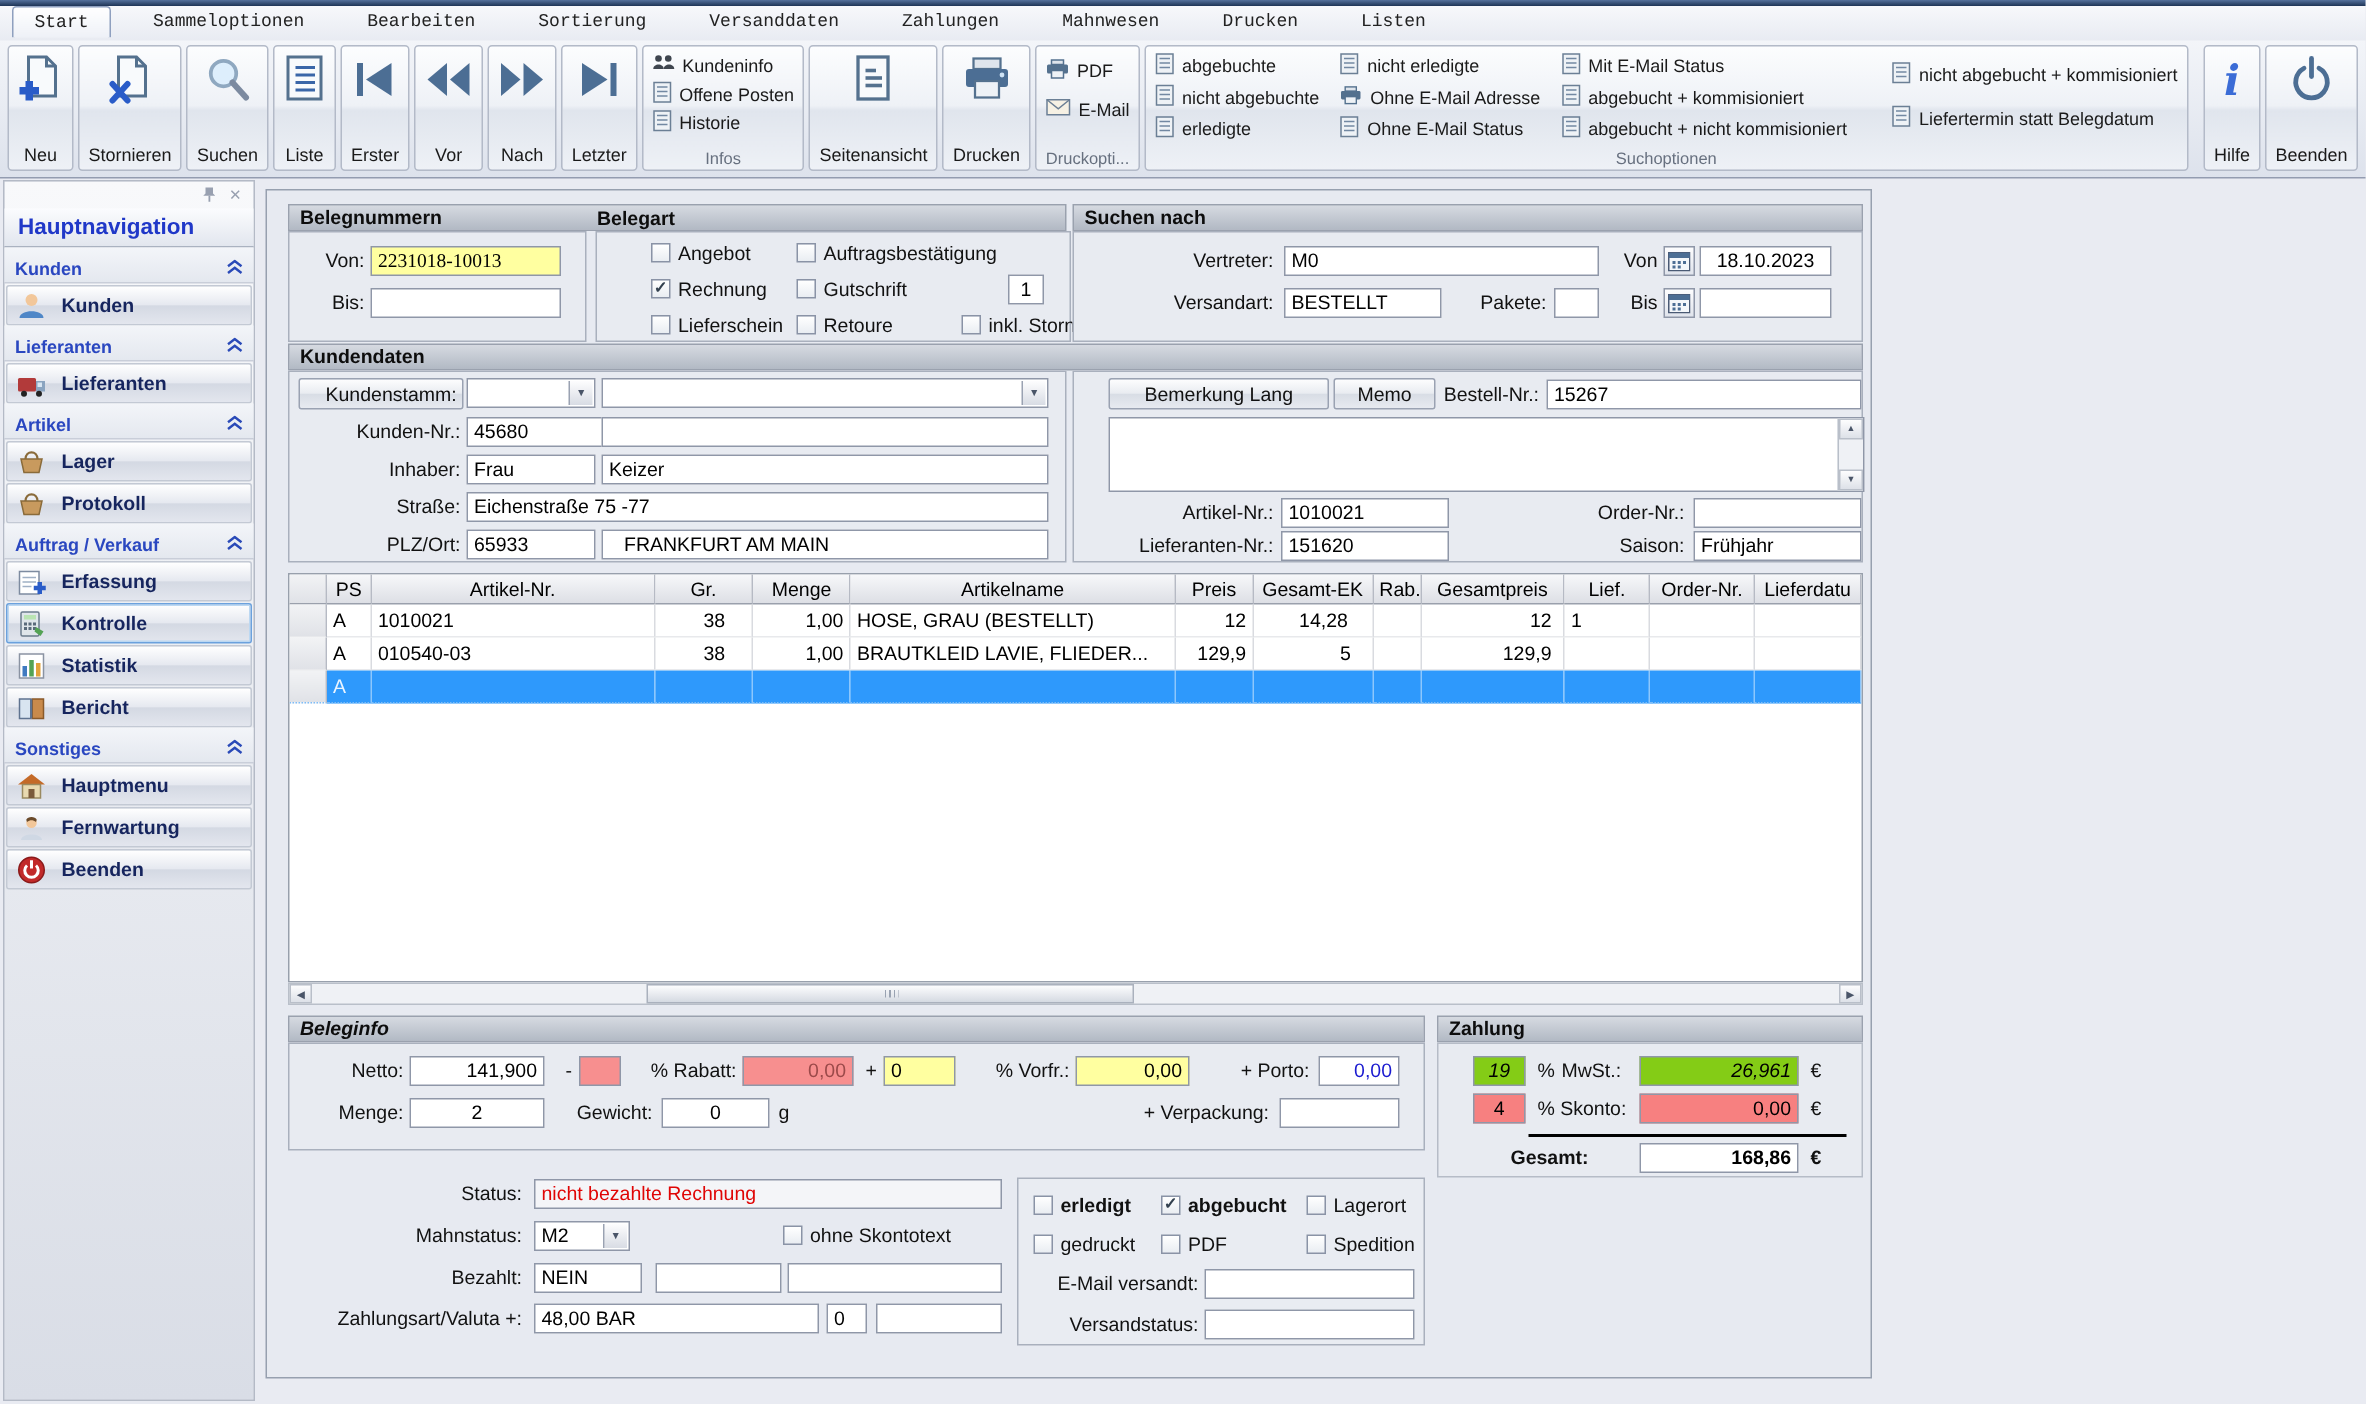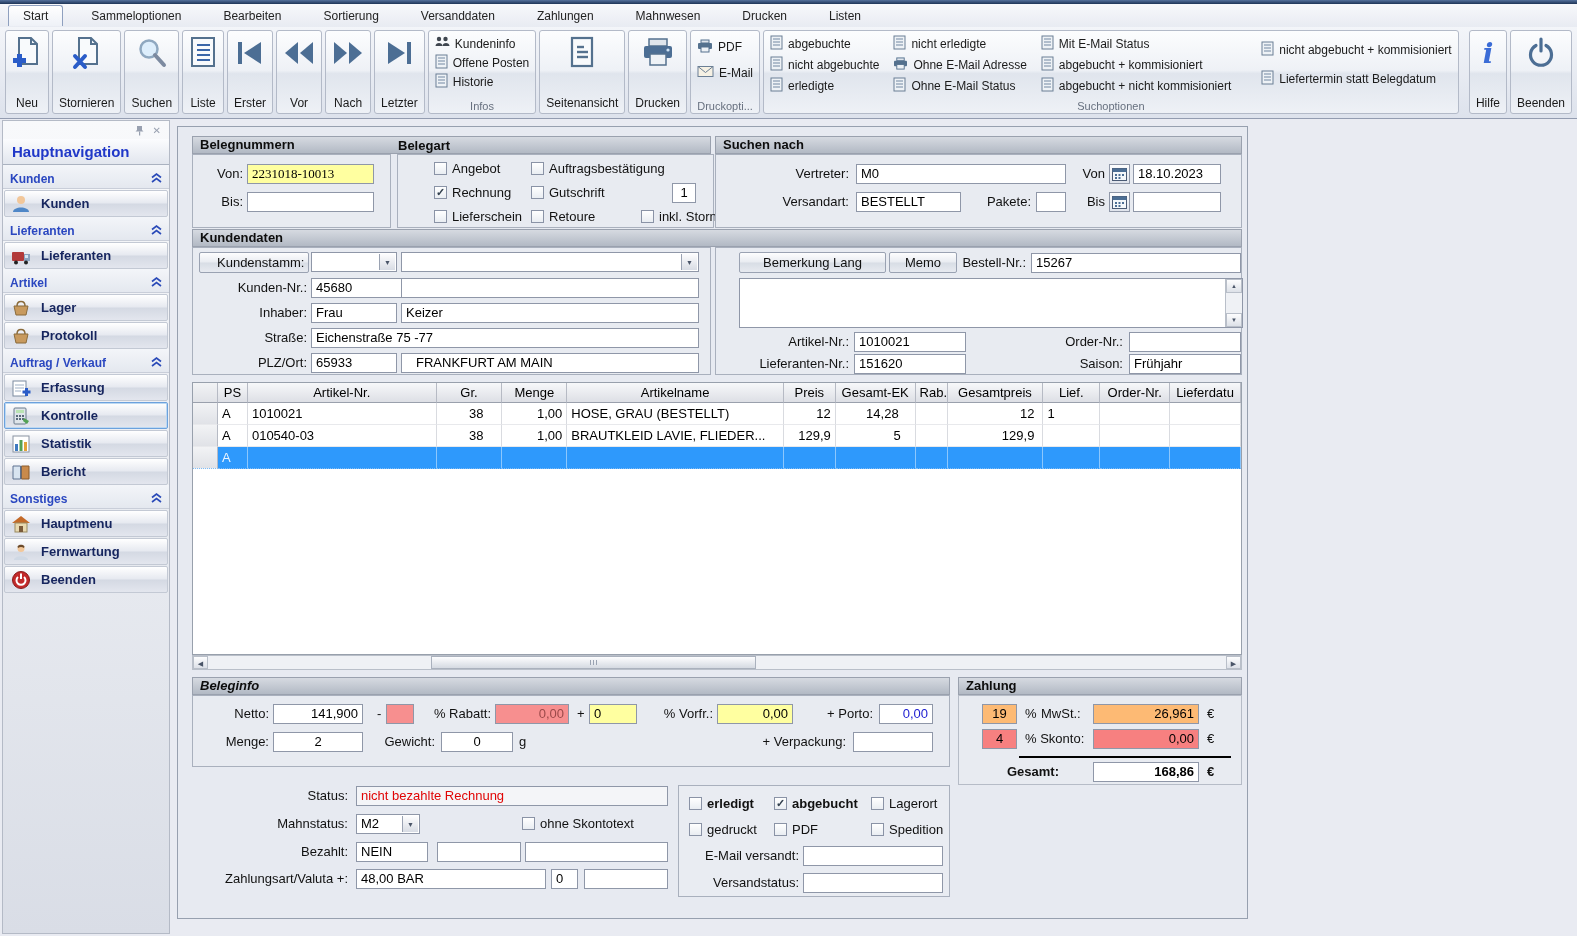--- a/index.html
+++ b/index.html
@@ -1,20 +1,20 @@
 <!DOCTYPE html>
 <html><head>
 <meta charset="utf-8">
 <style>
   html,body{margin:0;padding:0;}
   body{width:1577px;height:936px;overflow:hidden;font-family:"Liberation Sans",sans-serif;background:#e9ebf2;}
   .app{position:relative;width:1577px;height:936px;background:#e9ebf2;}
   .topstrip{height:4px;background:linear-gradient(#55719c,#1e3456);}
   
-  .tabbar{height:23px;display:flex;align-items:center;background:linear-gradient(#f7f8fb,#e8ebf2);padding-left:8px;}
+  .tabbar{height:23px;display:flex;align-items:flex-start;background:linear-gradient(#f7f8fb,#e8ebf2);padding-left:8px;font-family:Liberation Mono, monospace;}
   .tab{font-size:12px;color:#222;padding:3px 14px 3px 14px;margin-right:14px;white-space:nowrap;cursor:default;}
   .tab.active{background:linear-gradient(#ffffff,#eef1f7);border:1px solid #8fa0bf;border-bottom:none;border-radius:3px 3px 0 0;}
   
   .ribbon{height:84px;display:flex;align-items:stretch;gap:3px;padding:3px 5px 4px 5px;background:linear-gradient(#f3f5f9,#dde2ec);border-bottom:1px solid #939cb0;}
   .rbtn{display:flex;flex-direction:column;align-items:center;justify-content:space-between;padding:4px 6px 3px 6px;background:linear-gradient(180deg,#fcfdfe,#eef1f6 48%,#e0e5ed 52%,#eef1f6);border:1px solid #b3bac8;border-radius:3px;box-sizing:border-box;}
   .rlabel{font-size:12px;color:#1a1a1a;white-space:nowrap;}
   .ricon{height:36px;display:flex;align-items:center;}
   .rgroup{display:flex;flex-direction:column;justify-content:space-between;padding:3px 6px 1px 6px;background:linear-gradient(180deg,#fcfdfe,#eef1f6 48%,#e0e5ed 52%,#eef1f6);border:1px solid #b3bac8;border-radius:3px;box-sizing:border-box;}
   .rgcap{text-align:center;font-size:11px;color:#67707f;padding-top:1px;}
   .rsmall{display:flex;align-items:center;gap:5px;font-size:12px;color:#1a1a1a;white-space:nowrap;height:19px;}
@@ -34,21 +34,21 @@
   .main{position:absolute;left:177px;top:126px;width:1071px;height:793px;background:#e7eaf1;border:1px solid #97a0af;box-sizing:border-box;}
   .sechdr{position:absolute;height:18px;background:linear-gradient(#d6dae1,#b2b9c4);border:1px solid #9aa1ae;font-weight:bold;font-size:13px;line-height:16px;padding-left:7px;box-sizing:border-box;color:#0d0d0d;}
   .box{position:absolute;background:#e8ebf1;border:1px solid #a9b0bd;box-sizing:border-box;}
   .lbl{position:absolute;text-align:right;font-size:13px;color:#111;line-height:20px;white-space:nowrap;}
   .llbl{position:absolute;text-align:left;font-size:13px;color:#111;line-height:20px;white-space:nowrap;}
   .inp{position:absolute;height:20px;background:#fff;border:1px solid #8f97a8;font-size:13px;line-height:18px;padding:0 4px;box-sizing:border-box;color:#000;white-space:nowrap;overflow:hidden;}
   .inp.rt{text-align:right;}
   .inp.ct{text-align:center;}
   .ylw{background:#ffffa0;}
   .sal{background:#f78f8f;}
-  .grn{background:#fdba74;}
+  .grn{background:#84cc16;font-style:italic;}
   .redf{background:#f78080;}
   .btn{position:absolute;height:21px;background:linear-gradient(180deg,#fdfdfe,#e9ecf1 48%,#d8dde5 52%,#e7eaf0);border:1px solid #9aa2b2;border-radius:2px;font-size:13px;line-height:19px;text-align:center;box-sizing:border-box;color:#111;}
   .cb{position:absolute;width:13px;height:13px;background:linear-gradient(#ffffff,#e9edf2);border:1px solid #8a93a6;box-sizing:border-box;font-size:11px;line-height:11px;text-align:center;color:#33414f;}
   .cb.checked::after{content:"✓";font-weight:bold;}
   .cbtn{position:absolute;right:1px;top:1px;bottom:1px;width:15px;background:linear-gradient(#fdfdfe,#d8dce4);border-left:1px solid #9aa2b2;text-align:center;font-size:7px;line-height:17px;color:#4a5568;}
   .calbtn{position:absolute;width:21px;height:20px;background:linear-gradient(180deg,#fdfdfe,#e0e4ec);border:1px solid #8f97a8;box-sizing:border-box;display:flex;align-items:center;justify-content:center;}
   
   .ptable{position:absolute;left:14px;top:255px;width:1050px;height:273px;background:#fff;border:1px solid #98a0ac;box-sizing:border-box;overflow:hidden;}
   .prow{display:flex;height:22px;}
   .prow.phead{height:20px;}
@@ -628,21 +628,21 @@
             <rect x="0.5" y="1.5" width="14" height="3.5" fill="#4c6e94"></rect>
             <g fill="#4c6e94">
               <rect x="3" y="7" width="2" height="2"></rect>
               <rect x="6.5" y="7" width="2" height="2"></rect>
               <rect x="10" y="7" width="2" height="2"></rect>
               <rect x="3" y="10" width="2" height="2"></rect>
               <rect x="6.5" y="10" width="2" height="2"></rect>
             </g>
           </svg>
         </span>
-      <div class="inp" style="left:417px;top:9px;width:88px;">18.10.2023</div>
+      <div class="inp" style="left:417px;top:9px;width:88px;text-align:center;">18.10.2023</div>
       <div class="lbl" style="left:23px;top:37px;width:110px;">Versandart:</div>
       <div class="inp" style="left:140px;top:37px;width:105px;">BESTELLT</div>
       <div class="lbl" style="left:255px;top:37px;width:60px;">Pakete:</div>
       <div class="inp" style="left:320px;top:37px;width:30px;"></div>
       <div class="lbl" style="left:357px;top:37px;width:32px;">Bis</div>
       <span class="calbtn" style="left:393px;top:37px;">
           <svg width="15" height="14" viewBox="0 0 15 14">
             <rect x="0.5" y="1.5" width="14" height="12" fill="#f4f7fa" stroke="#4a5a74"></rect>
             <rect x="0.5" y="1.5" width="14" height="3.5" fill="#4c6e94"></rect>
             <g fill="#4c6e94">

